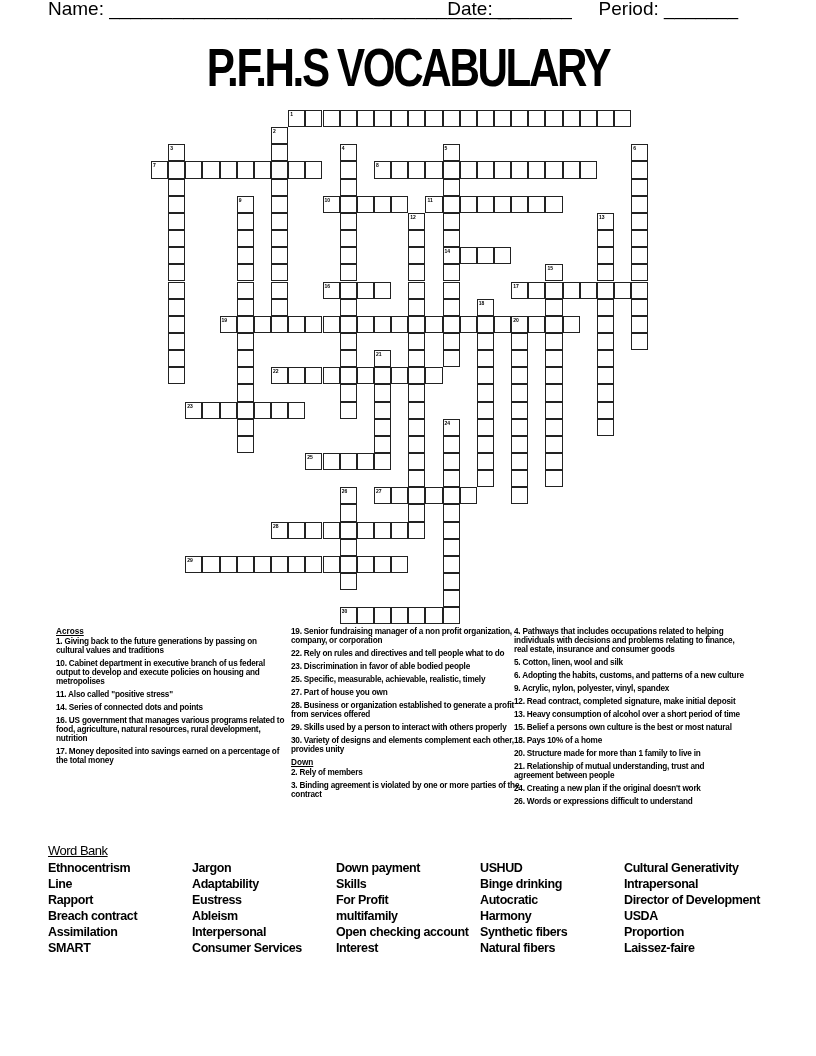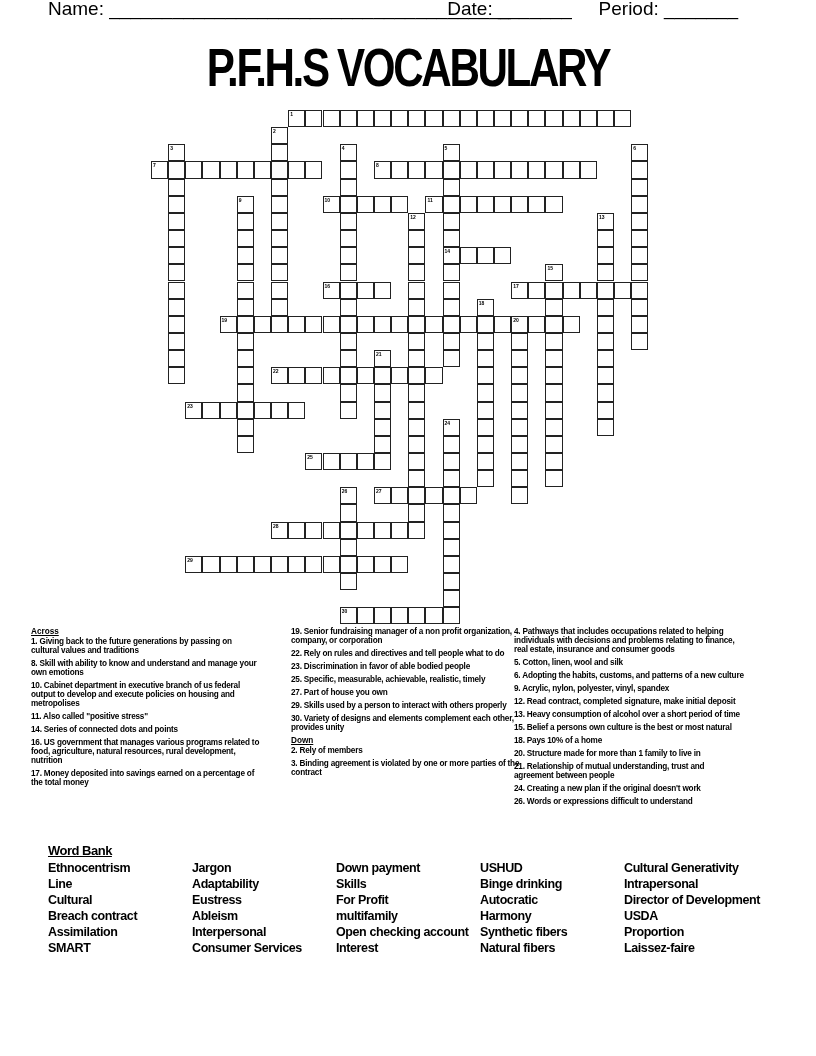--- a/index.html
+++ b/index.html
@@ -6,21 +6,21 @@
   body { width:816px; height:1056px; position:relative; overflow:hidden; font-family:"Liberation Sans", sans-serif; color:#000; }
   .header-line { position:absolute; top:-2px; left:48px; font-size:19px; white-space:nowrap; }
   .header-line span { display:inline-block; }
   .title { position:absolute; top:36px; left:0; width:816px; text-align:center; font-family:"Liberation Sans", sans-serif; font-weight:bold; font-size:54px; letter-spacing:-3px; transform:scaleX(0.78); transform-origin:center; }
   #grid { position:absolute; left:0; top:0; width:816px; height:630px; }
   .cell { position:absolute; width:17.15px; height:17.15px; box-sizing:border-box; border:1px solid #222; background:#fff; }
   .num { position:absolute; font-size:5px; left:1px; top:0px; font-weight:bold; line-height:6px; }
   .clues { position:absolute; top:627px; font-family:"Liberation Sans", sans-serif; font-weight:bold; font-size:8.2px; line-height:9px; transform-origin:left top; }
   .clues .c { margin-bottom:4px; letter-spacing:-0.2px; }
   .clues .hd { text-decoration:underline; margin-bottom:1px; }
-  .wb-title { position:absolute; left:48px; top:843px; font-weight:bold; font-size:13px; text-decoration:underline; letter-spacing:-0.5px; }
+  .wb-title { position:absolute; left:48px; top:843px; font-weight:normal; font-size:13px; text-decoration:underline; letter-spacing:-0.5px; }
   .wb-col { position:absolute; top:860px; font-weight:bold; font-size:12.5px; line-height:16px; letter-spacing:-0.4px; }
 </style>
 </head>
 <body>
 
 <div class="header-line">
   <span style="width:394px;">Name: ______________________________________</span>
   <span style="width:146px;">Date: _______</span>
   <span>Period: _______</span>
 </div>
@@ -378,40 +378,40 @@
     <div class="cell" style="left: 339.65px; top: 607.35px;">
       <span class="num">30</span>
     </div>
     <div class="cell" style="left: 356.8px; top: 607.35px;"></div>
     <div class="cell" style="left: 373.95px; top: 607.35px;"></div>
     <div class="cell" style="left: 391.1px; top: 607.35px;"></div>
     <div class="cell" style="left: 408.25px; top: 607.35px;"></div>
     <div class="cell" style="left: 425.4px; top: 607.35px;"></div>
   </div>
 
-<div class="clues" style="left:31px; width:230px;">
+<div class="clues" style="left:56px; width:230px;">
   <div class="hd">Across</div>
   <div id="col1">
       <div class="c">1. Giving back to the future generations by passing on cultural values and traditions</div>
-      <div class="c">8. Skill with ability to know and understand and manage your own emotions</div>
       <div class="c">10. Cabinet department in executive branch of us federal output to develop and execute policies on housing and metropolises</div>
       <div class="c">11. Also called "positive stress"</div>
       <div class="c">14. Series of connected dots and points</div>
       <div class="c">16. US government that manages various programs related to food, agriculture, natural resources, rural development, nutrition</div>
       <div class="c">17. Money deposited into savings earned on a percentage of the total money</div>
     </div>
 </div>
 
 <div class="clues" style="left:291px; width:232px;">
   <div id="col2a">
       <div class="c">19. Senior fundraising manager of a non profit organization, company, or corporation</div>
       <div class="c">22. Rely on rules and directives and tell people what to do</div>
       <div class="c">23. Discrimination in favor of able bodied people</div>
       <div class="c">25. Specific, measurable, achievable, realistic, timely</div>
       <div class="c">27. Part of house you own</div>
+      <div class="c">28. Business or organization established to generate a profit from services offered</div>
       <div class="c">29. Skills used by a person to interact with others properly</div>
       <div class="c">30. Variety of designs and elements complement each other, provides unity</div>
     </div>
   <div class="hd">Down</div>
   <div id="col2d">
       <div class="c">2. Rely of members</div>
       <div class="c">3. Binding agreement is violated by one or more parties of the contract</div>
     </div>
 </div>
 
@@ -429,21 +429,21 @@
       <div class="c">21. Relationship of mutual understanding, trust and agreement between people</div>
       <div class="c">24. Creating a new plan if the original doesn't work</div>
       <div class="c">26. Words or expressions difficult to understand</div>
     </div>
 </div>
 
 <div class="wb-title">Word Bank</div>
 <div class="wb-col" style="left:48px;" id="wb0">
     <div>Ethnocentrism</div>
     <div>Line</div>
-    <div>Cultural</div>
+    <div>Rapport</div>
     <div>Breach contract</div>
     <div>Assimilation</div>
     <div>SMART</div>
   </div>
 <div class="wb-col" style="left:192px;" id="wb1">
     <div>Jargon</div>
     <div>Adaptability</div>
     <div>Eustress</div>
     <div>Ableism</div>
     <div>Interpersonal</div>

